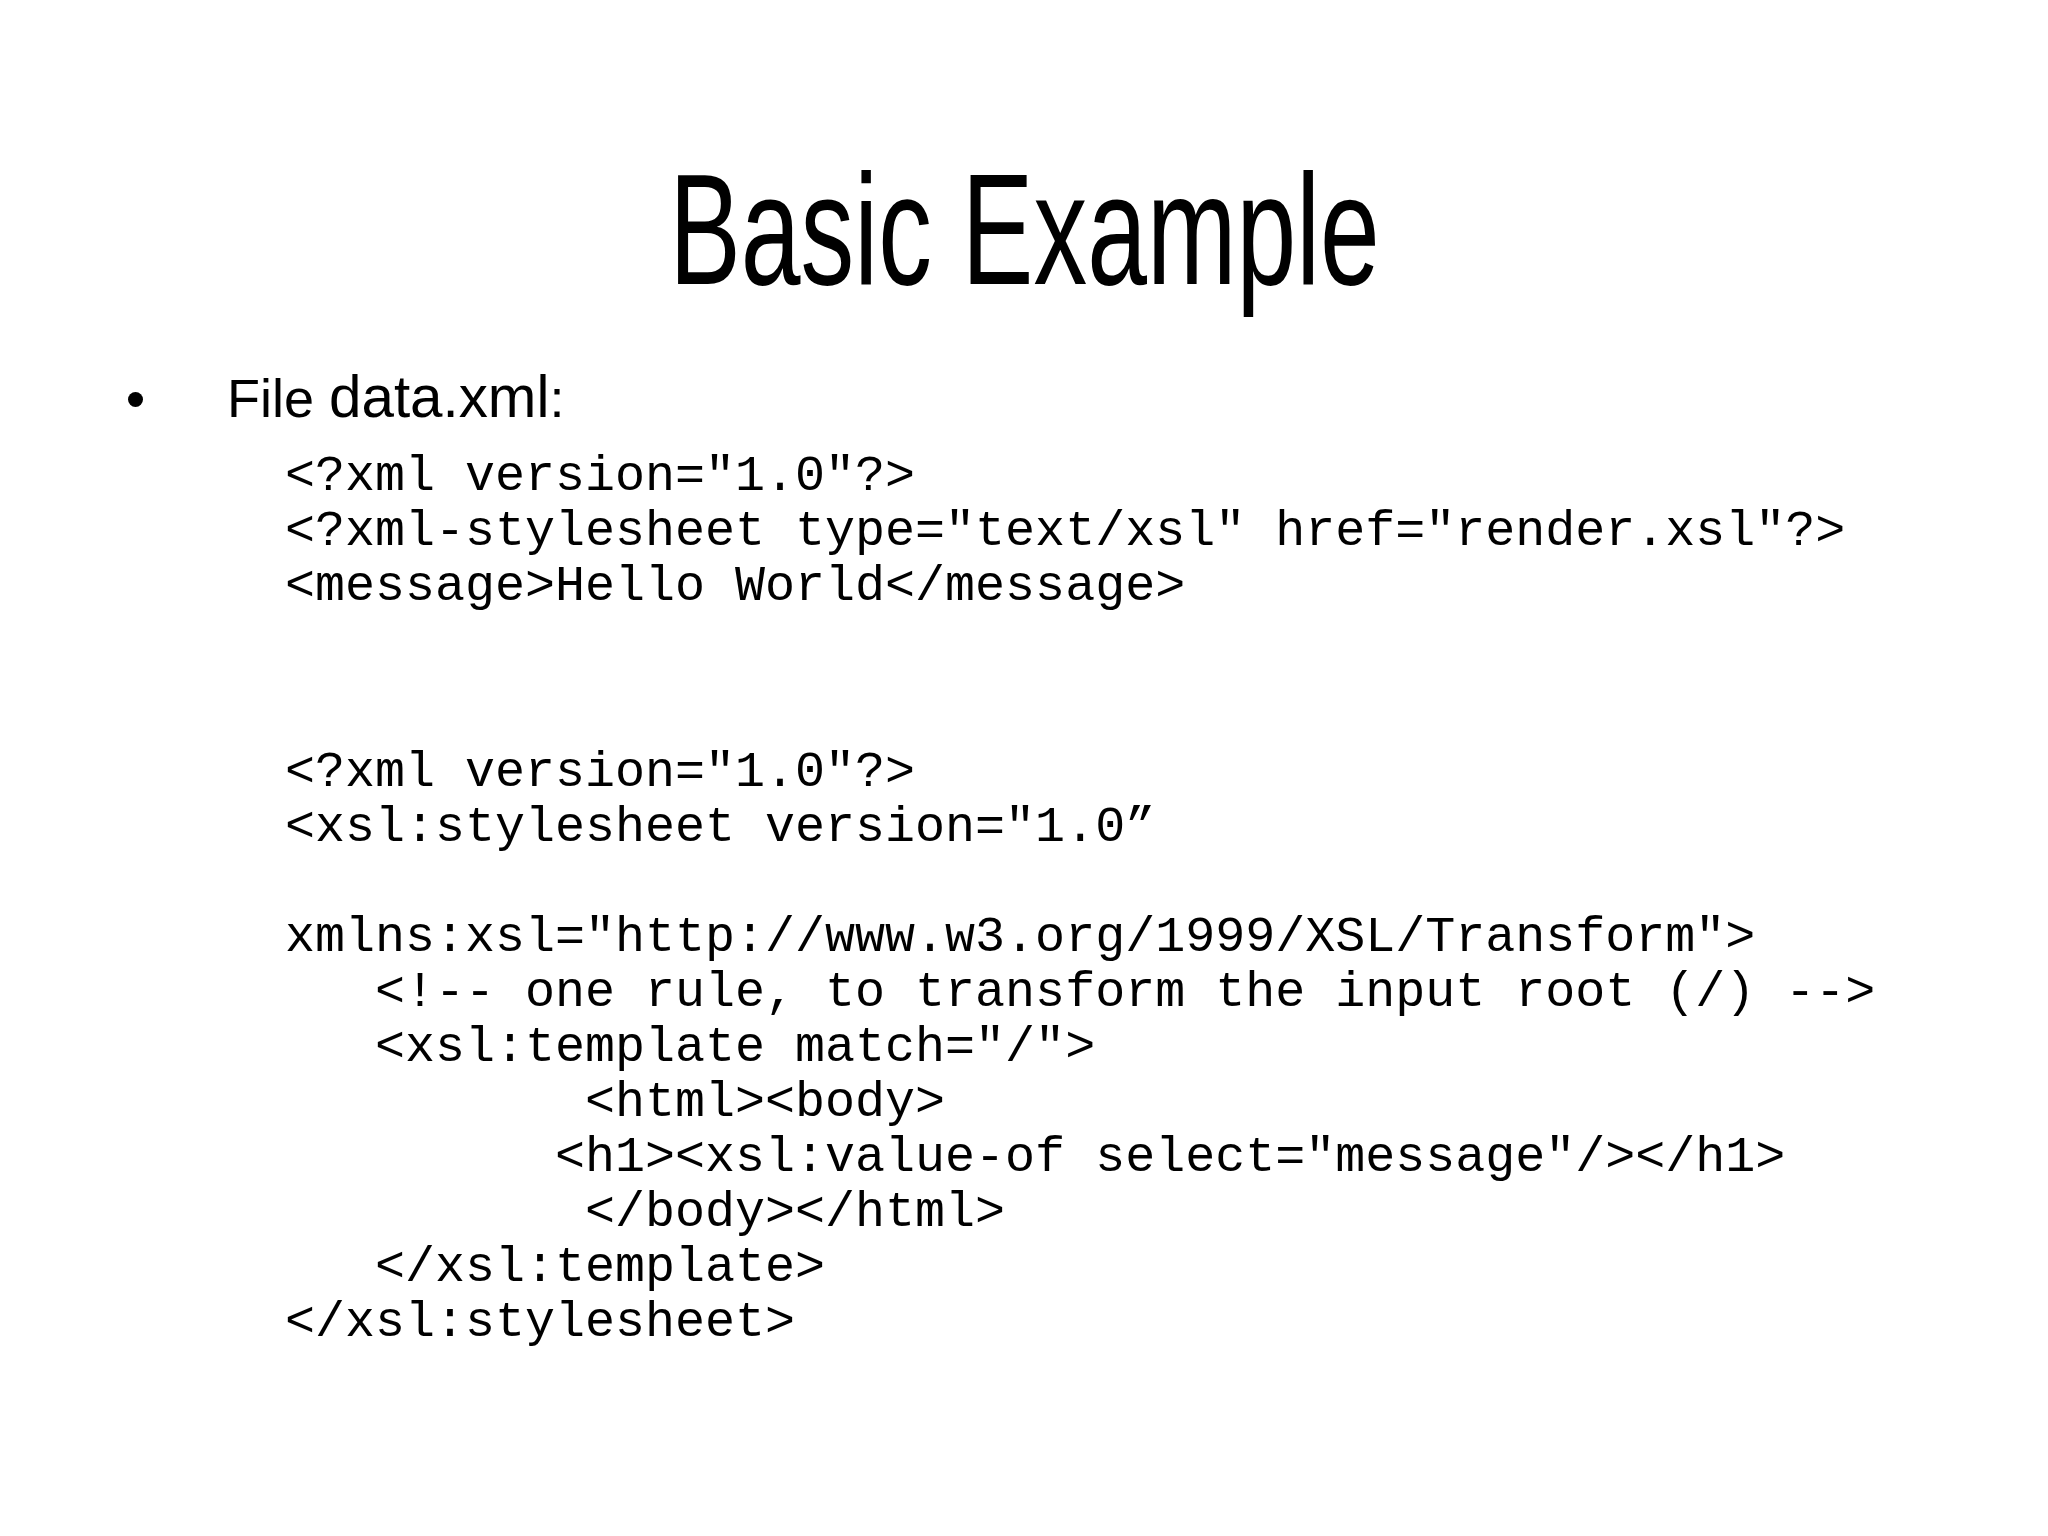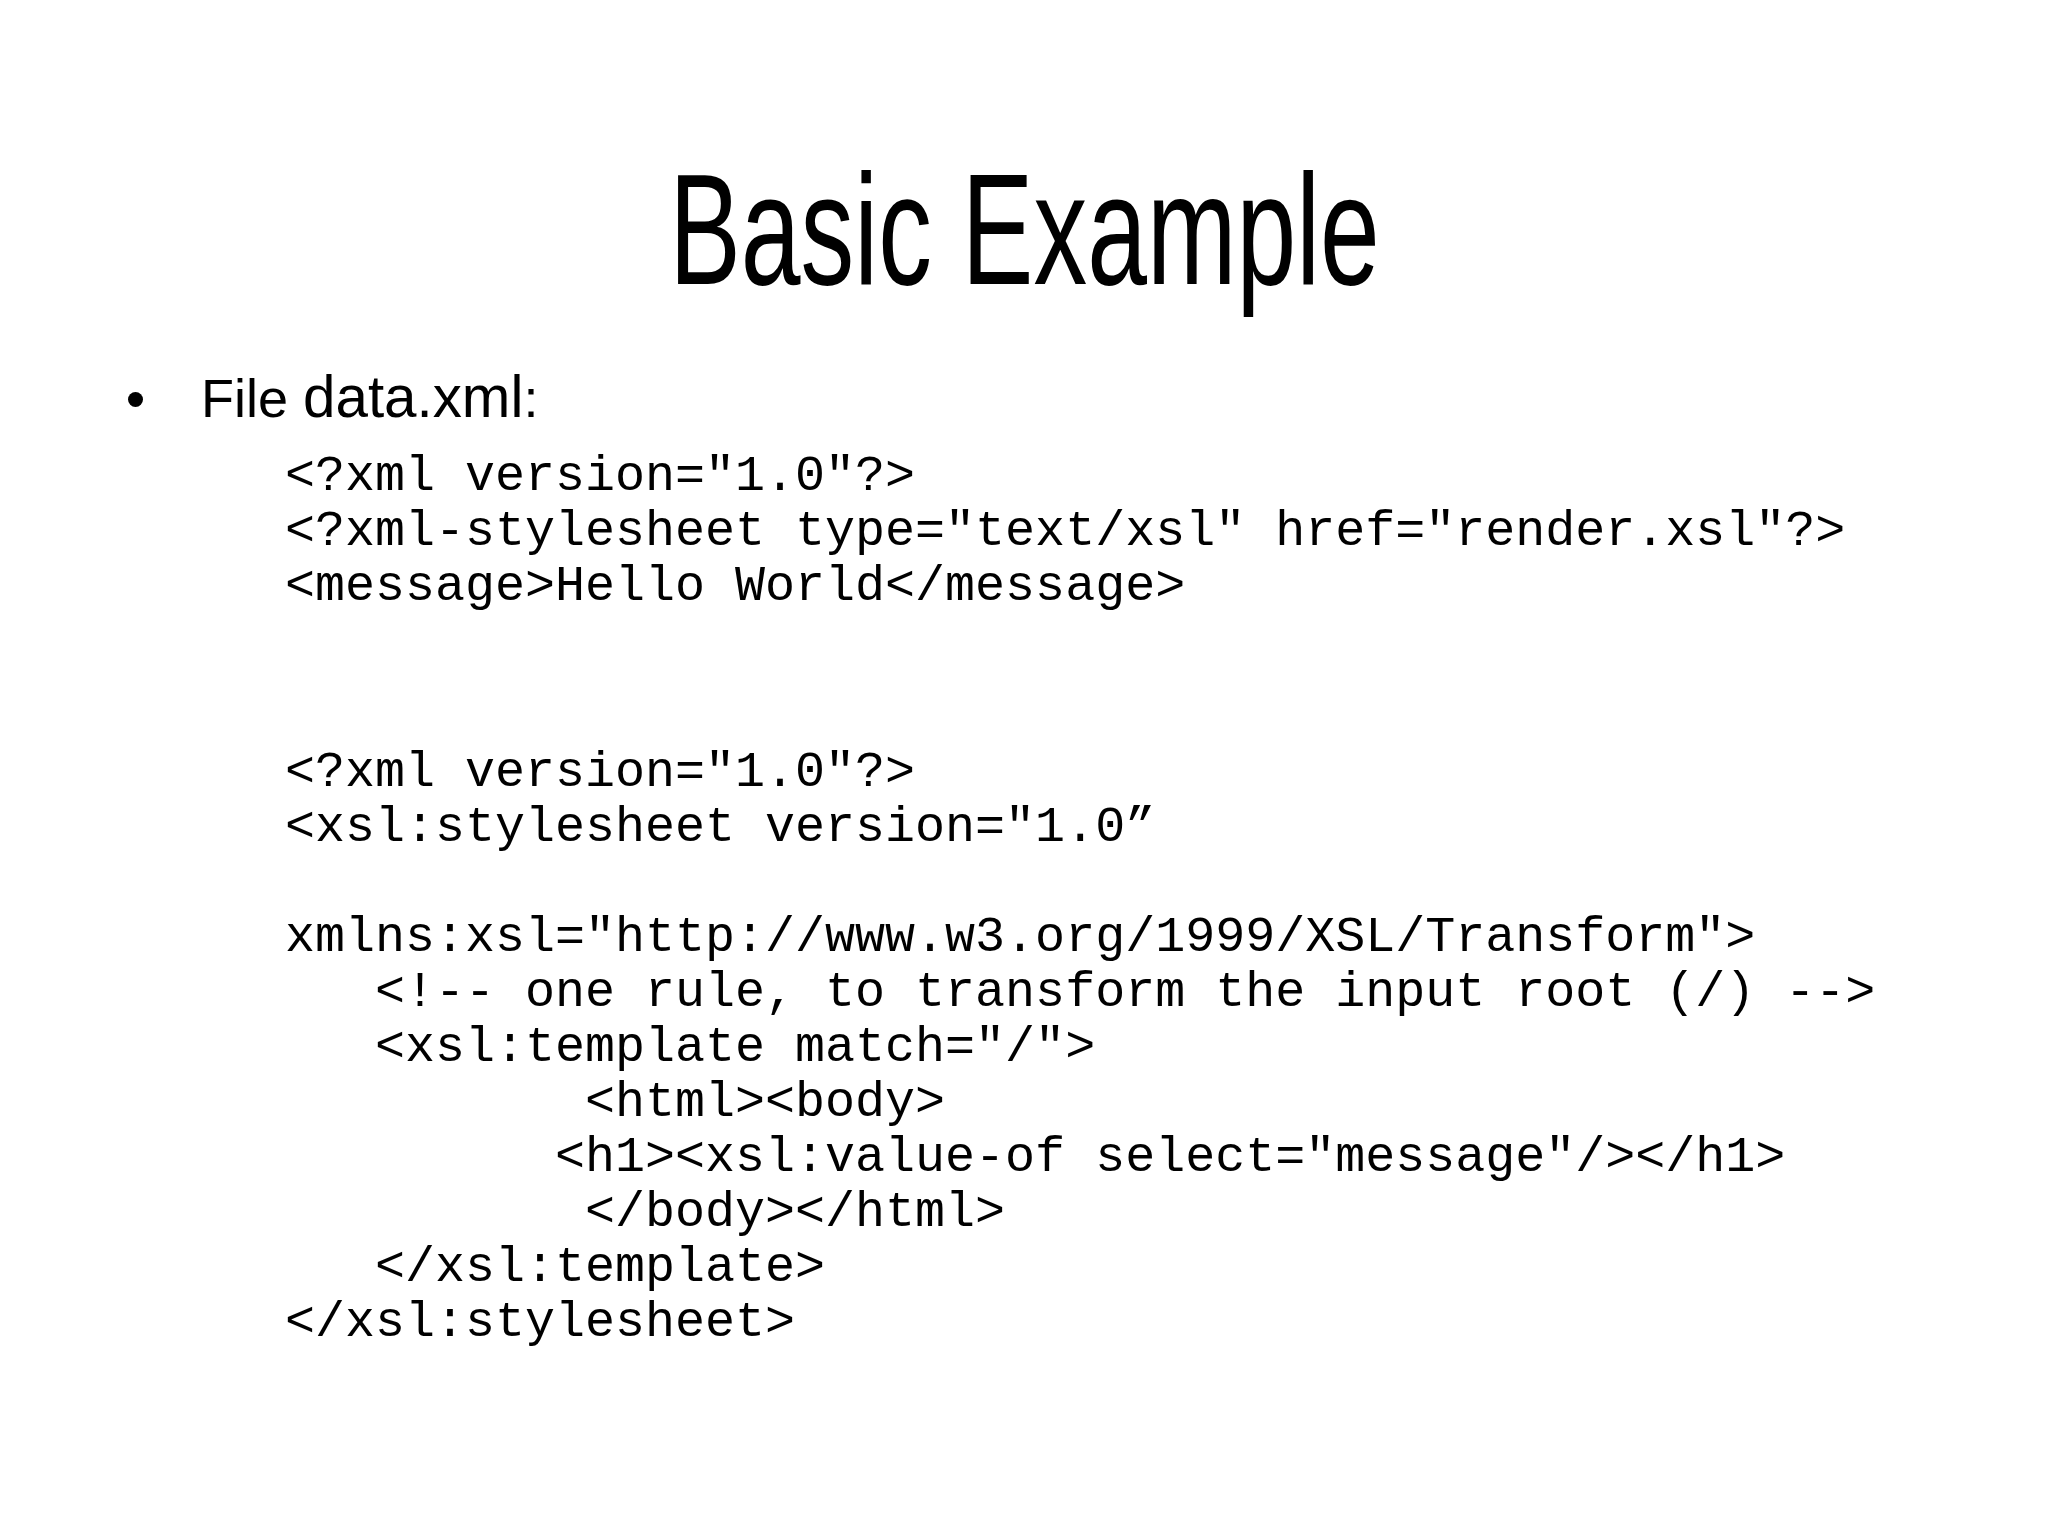--- a/index.html
+++ b/index.html
@@ -45,21 +45,21 @@
   .bullet-row.b2 { top: 674px; }
   .bullet-dot {
     width: 15px;
     height: 15px;
     border-radius: 50%;
     background: #000000;
     margin-top: 24px;
     flex: 0 0 auto;
   }
   .bullet-label {
-    margin-left: 58px;
+    margin-left: 84px;
     white-space: nowrap;
   }
   .bullet-label .filename {
     font-size: 1.08em;
   }
   .code {
     position: absolute;
     left: 285px;
     margin: 0;
     font-family: "Liberation Mono", "DejaVu Sans Mono", monospace;

